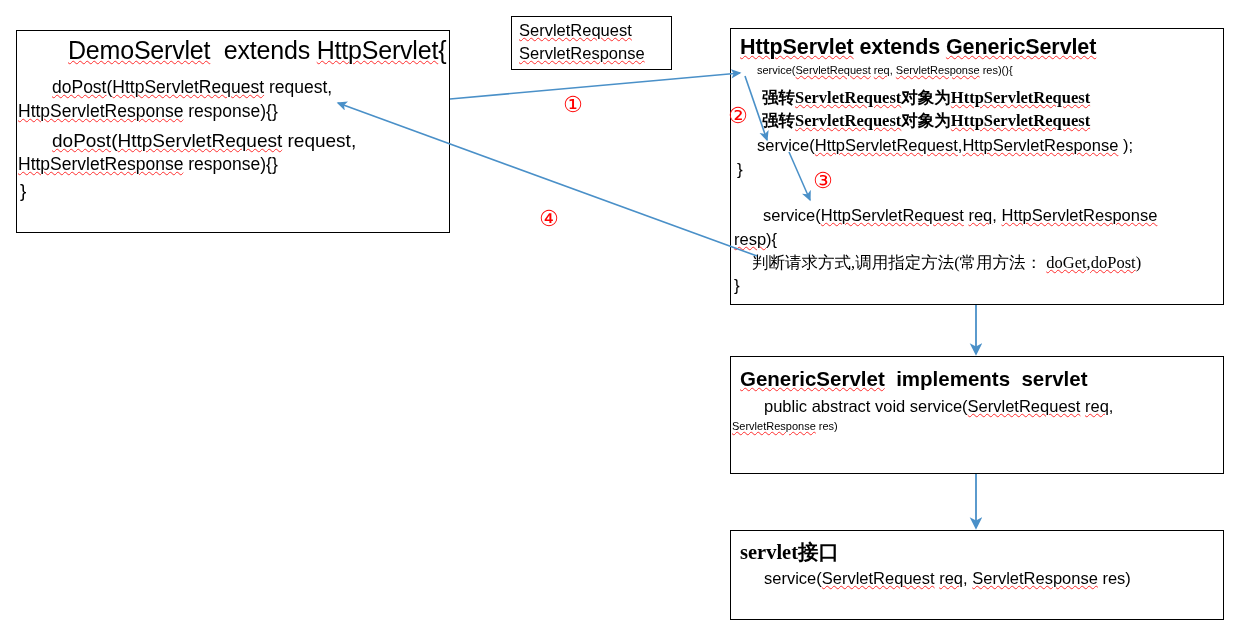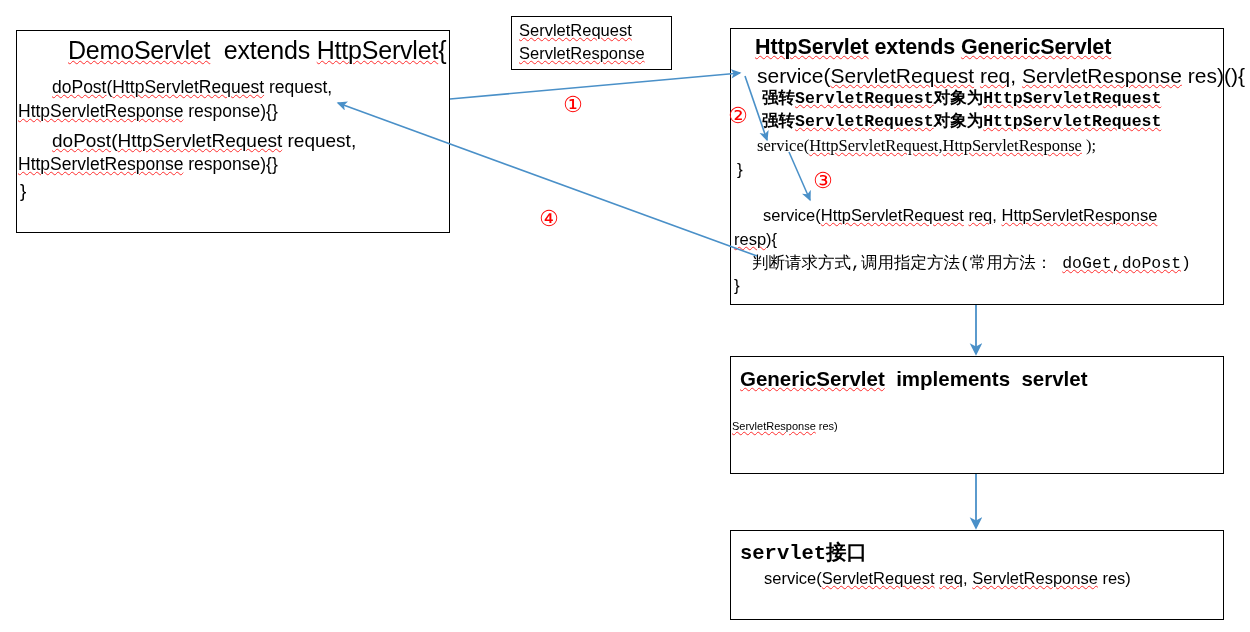--- a/index.html
+++ b/index.html
@@ -31,21 +31,21 @@
     z-index: 4;
   }
   
   .sq {
     text-decoration: underline;
     text-decoration-style: wavy;
     text-decoration-color: #ff2d2d;
     text-decoration-thickness: 1px;
     text-underline-offset: 1px;
   }
-  .cn { font-family: Liberation Mono, monospace; }
+  .cn { font-family: Liberation Serif, serif; }
 
   
   #demo-title {
     left: 24px; top: 36px;
     font-size: 25px;
     letter-spacing: -0.2px;
     margin-left: 44px;
   }
   #demo-l1 { left: 52px; top: 77px; font-size: 17.5px; }
   #demo-l2 { left: 18px; top: 101px; font-size: 17.5px; }
@@ -55,26 +55,25 @@
 
   
   #sr-l1 { left: 519px; top: 21px; font-size: 16.5px; }
   #sr-l2 { left: 519px; top: 44px; font-size: 16.5px; }
 
   
   #hs-title {
     left: 740px; top: 35px;
     font-size: 21.5px; font-weight: bold;
     letter-spacing: -0.1px;
-    margin-left: 15px;
   }
-  #hs-l1 { left: 757px; top: 64px; font-size: 21px; }
+  #hs-l1 { left: 757px; top: 64px; font-size: 11px; }
   #hs-l2 { left: 762px; top: 87px; font-size: 16.5px; font-weight: bold; }
   #hs-l3 { left: 762px; top: 110px; font-size: 16.5px; font-weight: bold; }
-  #hs-l4 { left: 757px; top: 136px; font-size: 16.5px; font-family: Liberation Serif, serif; }
+  #hs-l4 { left: 757px; top: 136px; font-size: 16.5px; }
   #hs-l5 { left: 737px; top: 160px; font-size: 17px; }
   #hs-l6 { left: 755px; top: 206px; font-size: 16.5px; margin-left: 8px; }
   #hs-l7 { left: 734px; top: 230px; font-size: 16.5px; }
   #hs-l8 { left: 752px; top: 252px; font-size: 16.5px; color: #000000; }
   #hs-l9 { left: 734px; top: 276px; font-size: 17px; }
 
   
   #gs-title {
     left: 740px; top: 367px;
     font-size: 20.5px; font-weight: bold;
@@ -137,20 +136,21 @@
   <div class="txt cn" id="hs-l2">强转<span class="sq">ServletRequest</span>对象为<span class="sq">HttpServletRequest</span></div>
   <div class="txt cn" id="hs-l3">强转<span class="sq">ServletRequest</span>对象为<span class="sq">HttpServletRequest</span></div>
   <div class="txt" id="hs-l4">service(<span class="sq">HttpServletRequest</span>,<span class="sq">HttpServletResponse</span> );</div>
   <div class="txt" id="hs-l5">}</div>
   <div class="txt" id="hs-l6">service(<span class="sq">HttpServletRequest</span> <span class="sq">req</span>, <span class="sq">HttpServletResponse</span></div>
   <div class="txt" id="hs-l7"><span class="sq">resp</span>){</div>
   <div class="txt cn" id="hs-l8">判断请求方式,调用指定方法(常用方法： <span class="sq">doGet,doPost</span>)</div>
   <div class="txt" id="hs-l9">}</div>
 
   <div class="txt" id="gs-title"><span class="sq">GenericServlet</span>  implements  servlet</div>
+  <div class="txt" id="gs-l1">public abstract void service(<span class="sq">ServletRequest</span> <span class="sq">req</span>,</div>
   <div class="txt" id="gs-l2"><span class="sq">ServletResponse</span> res)</div>
 
   <div class="txt cn" id="si-title">servlet接口</div>
   <div class="txt" id="si-l1">service(<span class="sq">ServletRequest</span> <span class="sq">req</span>, <span class="sq">ServletResponse</span> res)</div>
 
   <div class="marker" style="left:563px; top:94px;">①</div>
   <div class="marker" style="left:728px; top:105px;">②</div>
   <div class="marker" style="left:813px; top:170px;">③</div>
   <div class="marker" style="left:539px; top:208px;">④</div>
 

